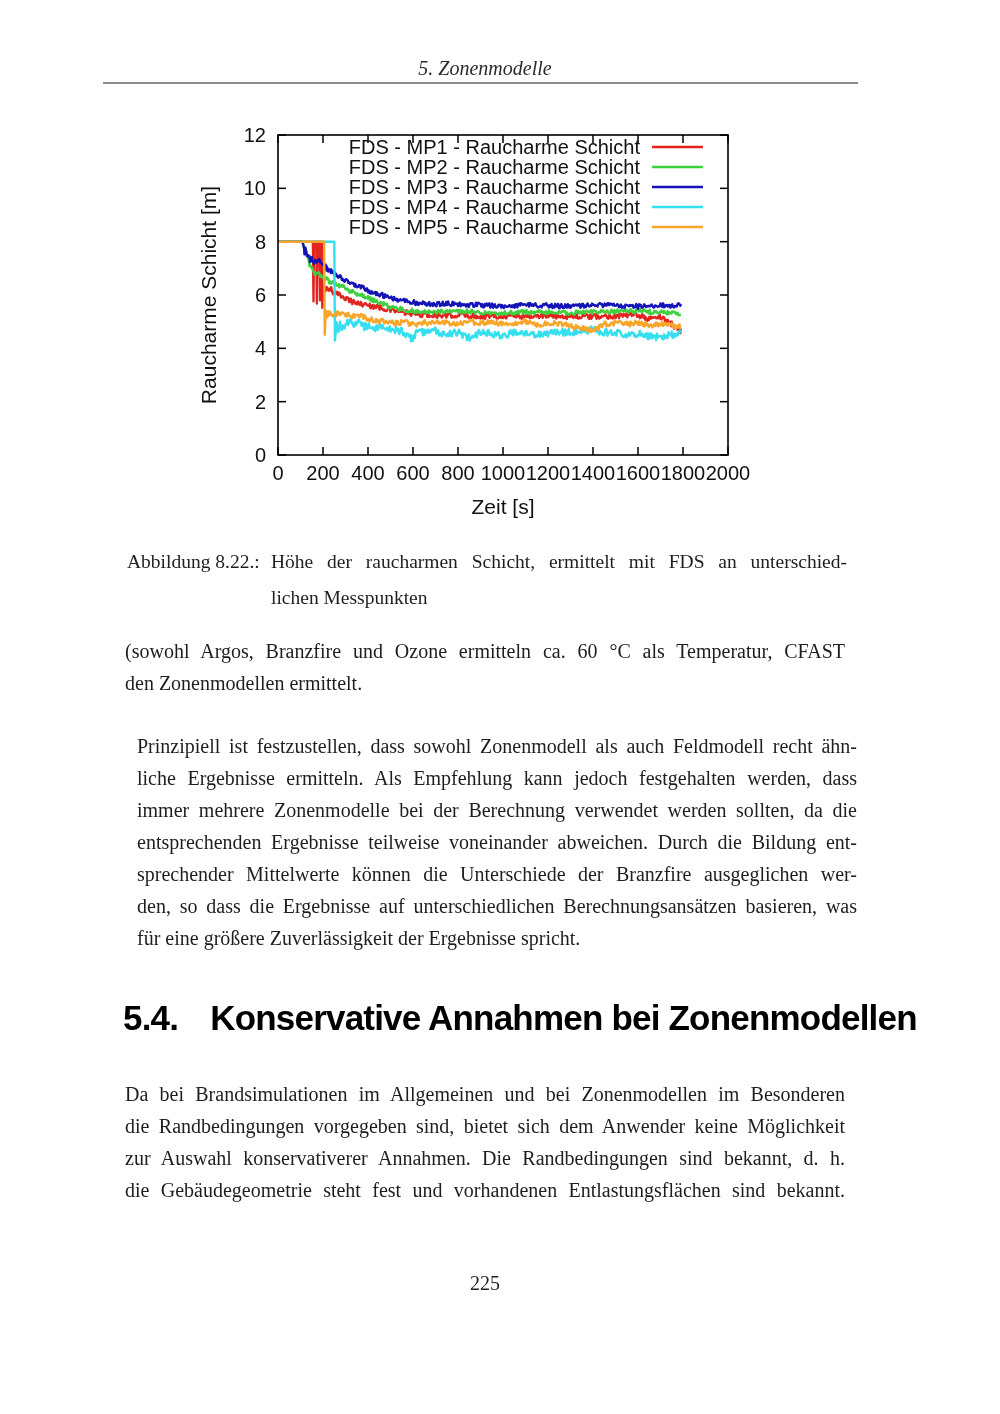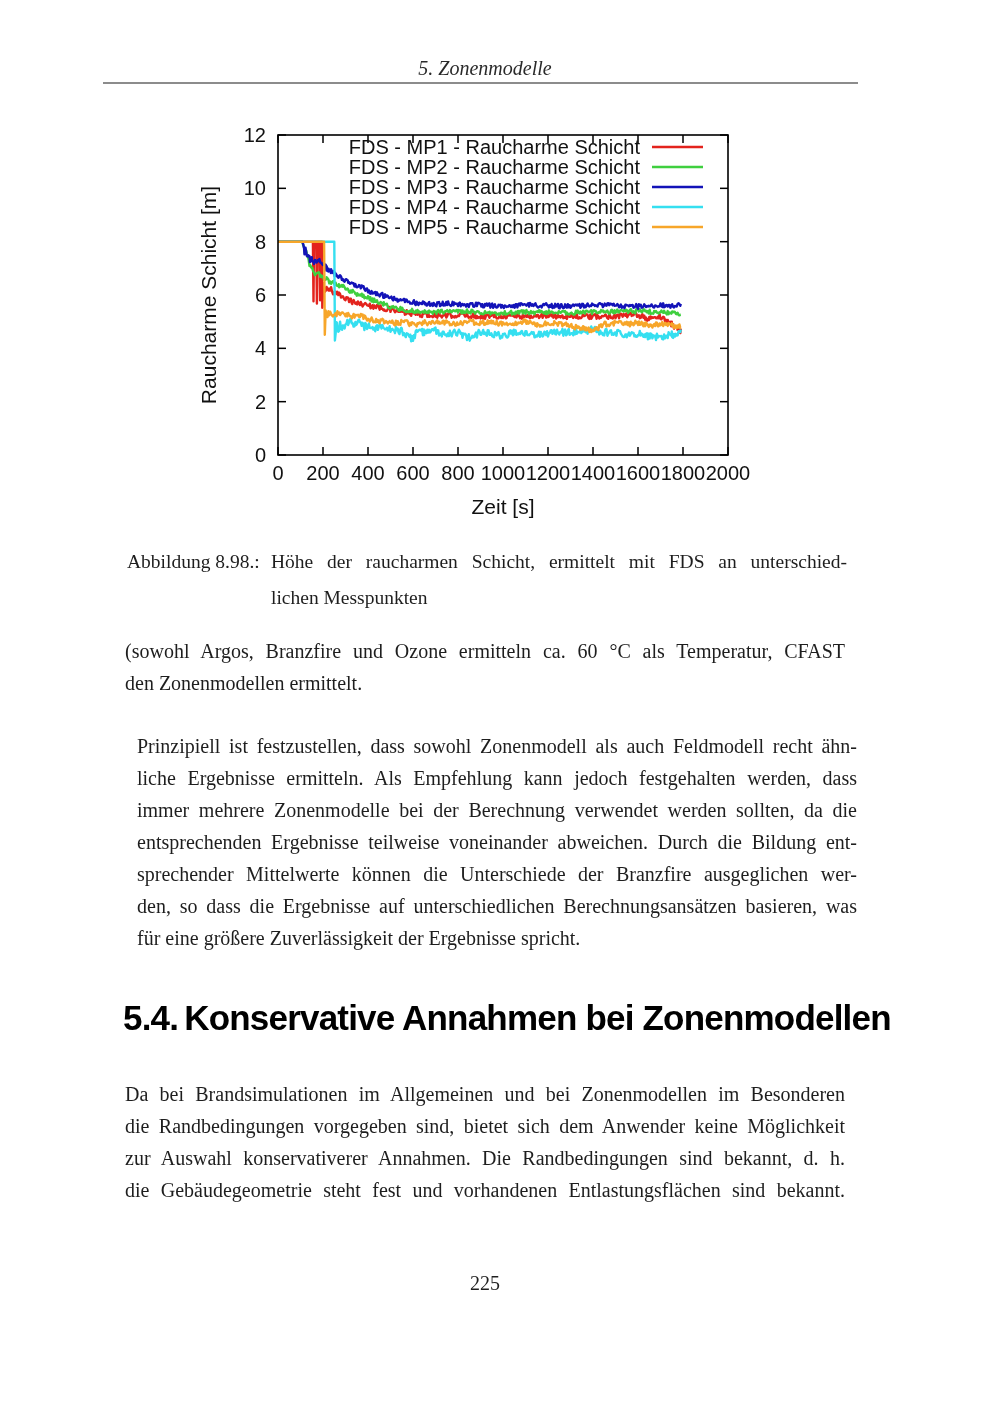--- a/index.html
+++ b/index.html
@@ -35,21 +35,21 @@
 
   .para-1 { top:635px; }
   .para-2 { top:730px;margin-left:12px; }
   .para-3 { top:1078px; }
 
   .section-heading {
     position:absolute; left:123px; top:998px; width:760px;
     font-family:"Liberation Sans", sans-serif; font-weight:600;
     font-size:35px; letter-spacing:-0.8px; color:#000; white-space:nowrap;
   }
-  .section-number { margin-right:6px; }
+  .section-number { margin-right:32px; }
 
   .page-number {
     position:absolute; top:1272px; left:125px; width:720px;
     text-align:center; font-size:20px;
   }
 </style>
 </head>
 <body>
 
 <div class="page">
@@ -128,21 +128,21 @@
         <line x1="452" y1="87" x2="503" y2="87" stroke="#35dff0" stroke-width="2.6"></line>
         <text x="440" y="114" text-anchor="end" font-size="20" class="ct">FDS - MP5 - Raucharme Schicht</text>
         <line x1="452" y1="107" x2="503" y2="107" stroke="#f7a62a" stroke-width="2.6"></line>
         <rect x="78" y="15" width="450" height="320" fill="none" stroke="#000000" stroke-width="1.6"></rect>
         <text x="303" y="394" text-anchor="middle" font-size="21" class="ct">Zeit [s]</text>
         <text x="0" y="0" text-anchor="middle" font-size="21" class="ct" transform="translate(16 175) rotate(-90)">Raucharme Schicht [m]</text>
       </svg>
   </figure>
 
   <div class="caption">
-    <span class="caption-label">Abbildung 8.98.:</span>
+    <span class="caption-label">Abbildung 8.22.:</span>
     <div class="caption-text">
         <div class="line">Höhe der raucharmen Schicht, ermittelt mit FDS an unterschied-</div>
         <div class="line last">lichen Messpunkten</div>
       </div>
   </div>
 
   <div class="para para-1">
       <div class="line">(sowohl Argos, Branzfire und Ozone ermitteln ca. 60 °C als Temperatur, CFAST</div>
       <div class="line last">den Zonenmodellen ermittelt.</div>
     </div>

